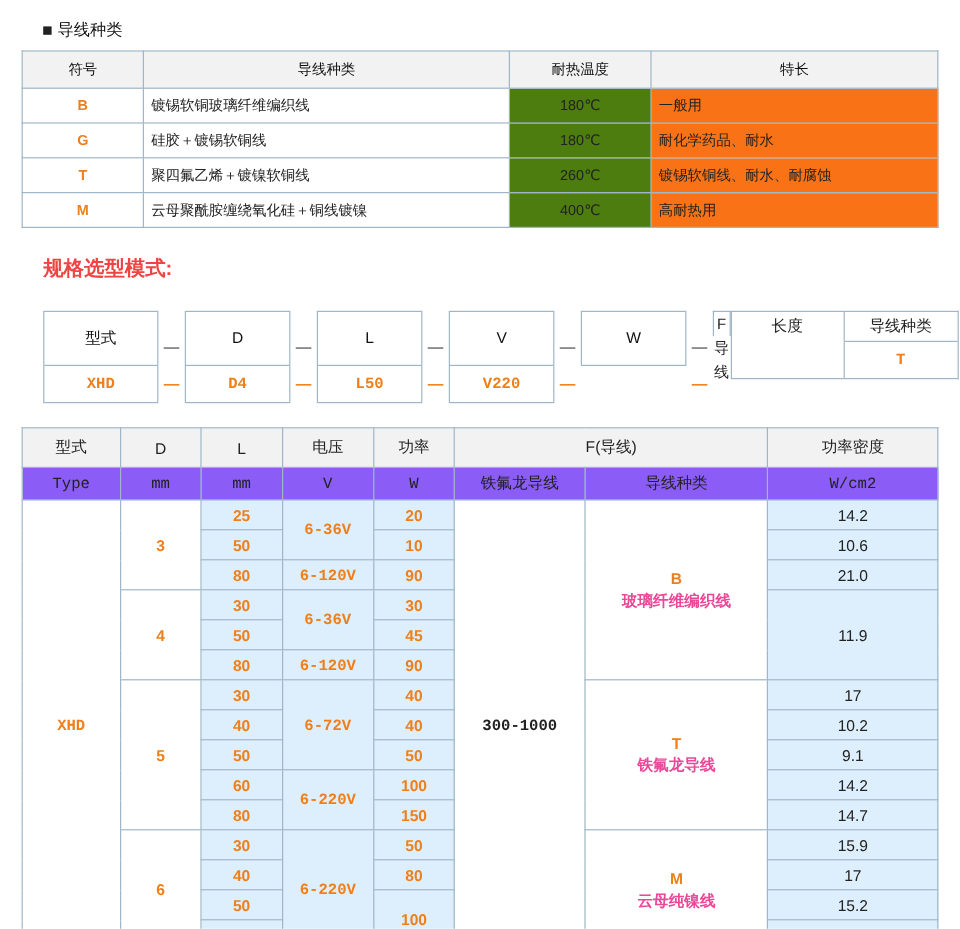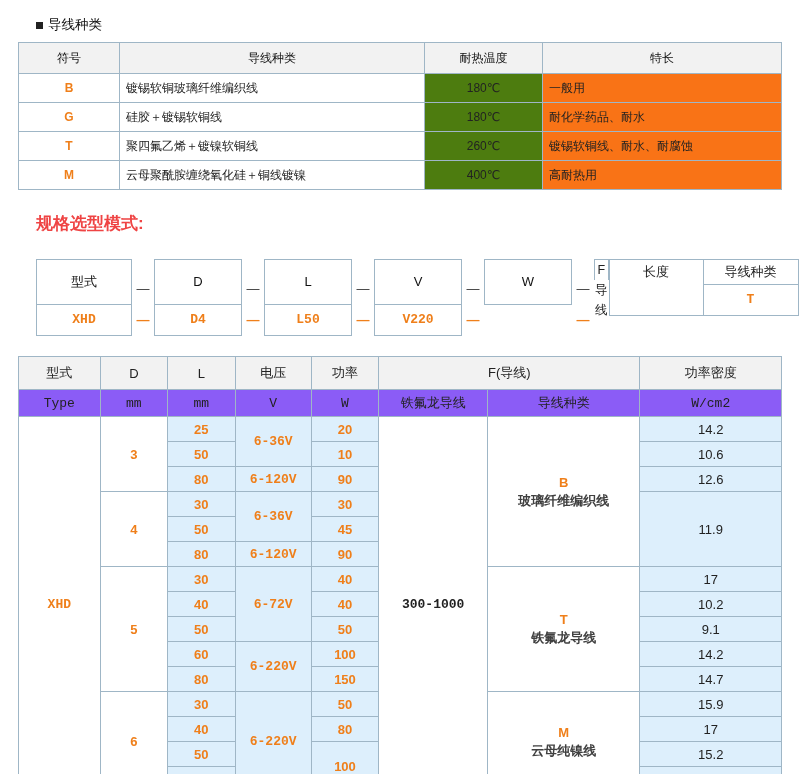--- a/index.html
+++ b/index.html
@@ -133,21 +133,21 @@
   }
   .tbl2 .hrow2 td.cn{font-family:"Liberation Sans","DejaVu Sans",sans-serif;}
   .tbl2 td.bodycell{height:24px;}
   .o{color:#ef7f1a;font-weight:bold;}
   .mono{font-family:"Liberation Mono","DejaVu Sans Mono",monospace;}
   .bluecell{background:#ddeffc;}
   .whitecell{background:#ffffff;}
   .bold{font-weight:bold;}
   .kindcell{font-weight:bold;font-size:13.5px;}
   .kindcell .mk{color:#ef7f1a;display:block;line-height:17px;}
-  .kindcell .nm{display:block;line-height:19px;color:#404040;}
+  .kindcell .nm{display:block;line-height:19px;color:#ec4899;}
 </style>
 </head>
 <body>
 
 <div class="wrap">
 
   <div class="sec-title">
     <span class="bullet"></span>
     <span>导线种类</span>
   </div>
@@ -301,21 +301,21 @@
       <tr>
         <td class="bodycell bluecell o bold">50</td>
         <td class="bodycell bluecell o bold">10</td>
         <td class="bodycell bluecell">10.6</td>
       </tr>
 
       <tr>
         <td class="bodycell bluecell o bold">80</td>
         <td class="bodycell bluecell o bold mono">6-120V</td>
         <td class="bodycell bluecell o bold">90</td>
-        <td class="bodycell bluecell">12.6</td>
+        <td class="bodycell bluecell">21.0</td>
       </tr>
 
       <tr>
         <td class="bodycell whitecell o bold" rowspan="3">4</td>
         <td class="bodycell bluecell o bold">30</td>
         <td class="bodycell bluecell o bold mono" rowspan="2">6-36V</td>
         <td class="bodycell bluecell o bold">30</td>
         <td class="bodycell bluecell" rowspan="3">11.9</td>
       </tr>
 

